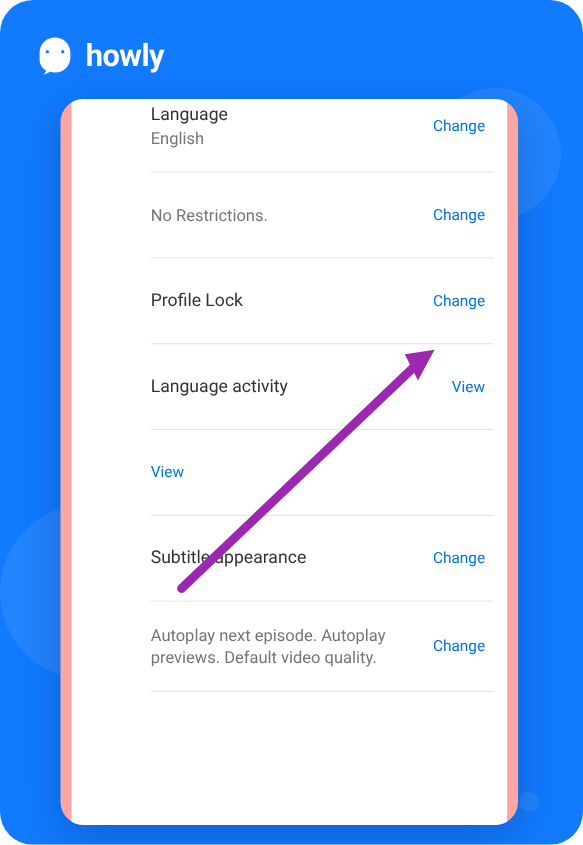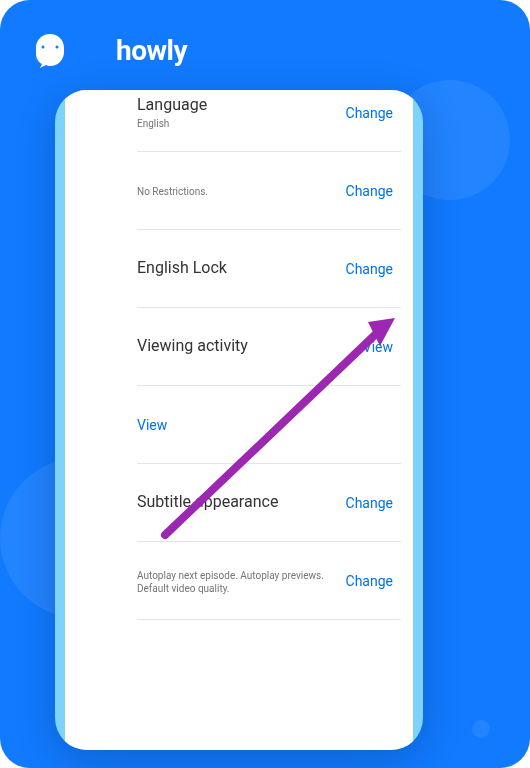--- a/index.html
+++ b/index.html
@@ -69,31 +69,30 @@
     
     .logo-icon {
       width: 40px;
       height: 40px;
     }
     
     .logo-text {
       font-size: 28px;
       font-weight: 700;
       letter-spacing: -0.5px;
-      margin-left: 38px;
     }
     
     .phone-frame {
       position: absolute;
       top: 90px;
       left: 55px;
-      width: 368px;
+      width: 416px;
       height: 660px;
-      background: #7dd3fc;
-      border-radius: 32px;
+      background: #fca5a5;
+      border-radius: 21px;
       overflow: hidden;
       box-shadow: 0 10px 40px rgba(0,0,0,0.2);
     }
     
     .phone-screen {
       position: absolute;
       top: 0;
       left: 10px;
       right: 10px;
       bottom: 0;
@@ -126,21 +125,21 @@
     }
     
     .setting-title {
       font-size: 16px;
       color: #333333;
       font-weight: 400;
       line-height: 1.3;
     }
     
     .setting-subtitle {
-      font-size: 10px;
+      font-size: 15px;
       color: #757575;
       margin-top: 2px;
       line-height: 1.3;
     }
     
     .setting-action {
       font-size: 14px;
       color: #0073e6;
       font-weight: 400;
       white-space: nowrap;
@@ -194,28 +193,28 @@
 
       <div class="setting-row">
         <div class="setting-content">
           <div class="setting-subtitle">No Restrictions.</div>
         </div>
         <div class="setting-action">Change</div>
       </div>
 
       <div class="setting-row">
         <div class="setting-content">
-          <div class="setting-title">English Lock</div>
-        </div>
-        <div class="setting-action">Change</div>
-      </div>
-
-      <div class="setting-row">
-        <div class="setting-content">
-          <div class="setting-title">Viewing activity</div>
+          <div class="setting-title">Profile Lock</div>
+        </div>
+        <div class="setting-action">Change</div>
+      </div>
+
+      <div class="setting-row">
+        <div class="setting-content">
+          <div class="setting-title">Language activity</div>
         </div>
         <div class="setting-action">View</div>
       </div>
 
       <div class="setting-row">
         <div class="setting-action">View</div>
       </div>
 
       <div class="setting-row">
         <div class="setting-content">

